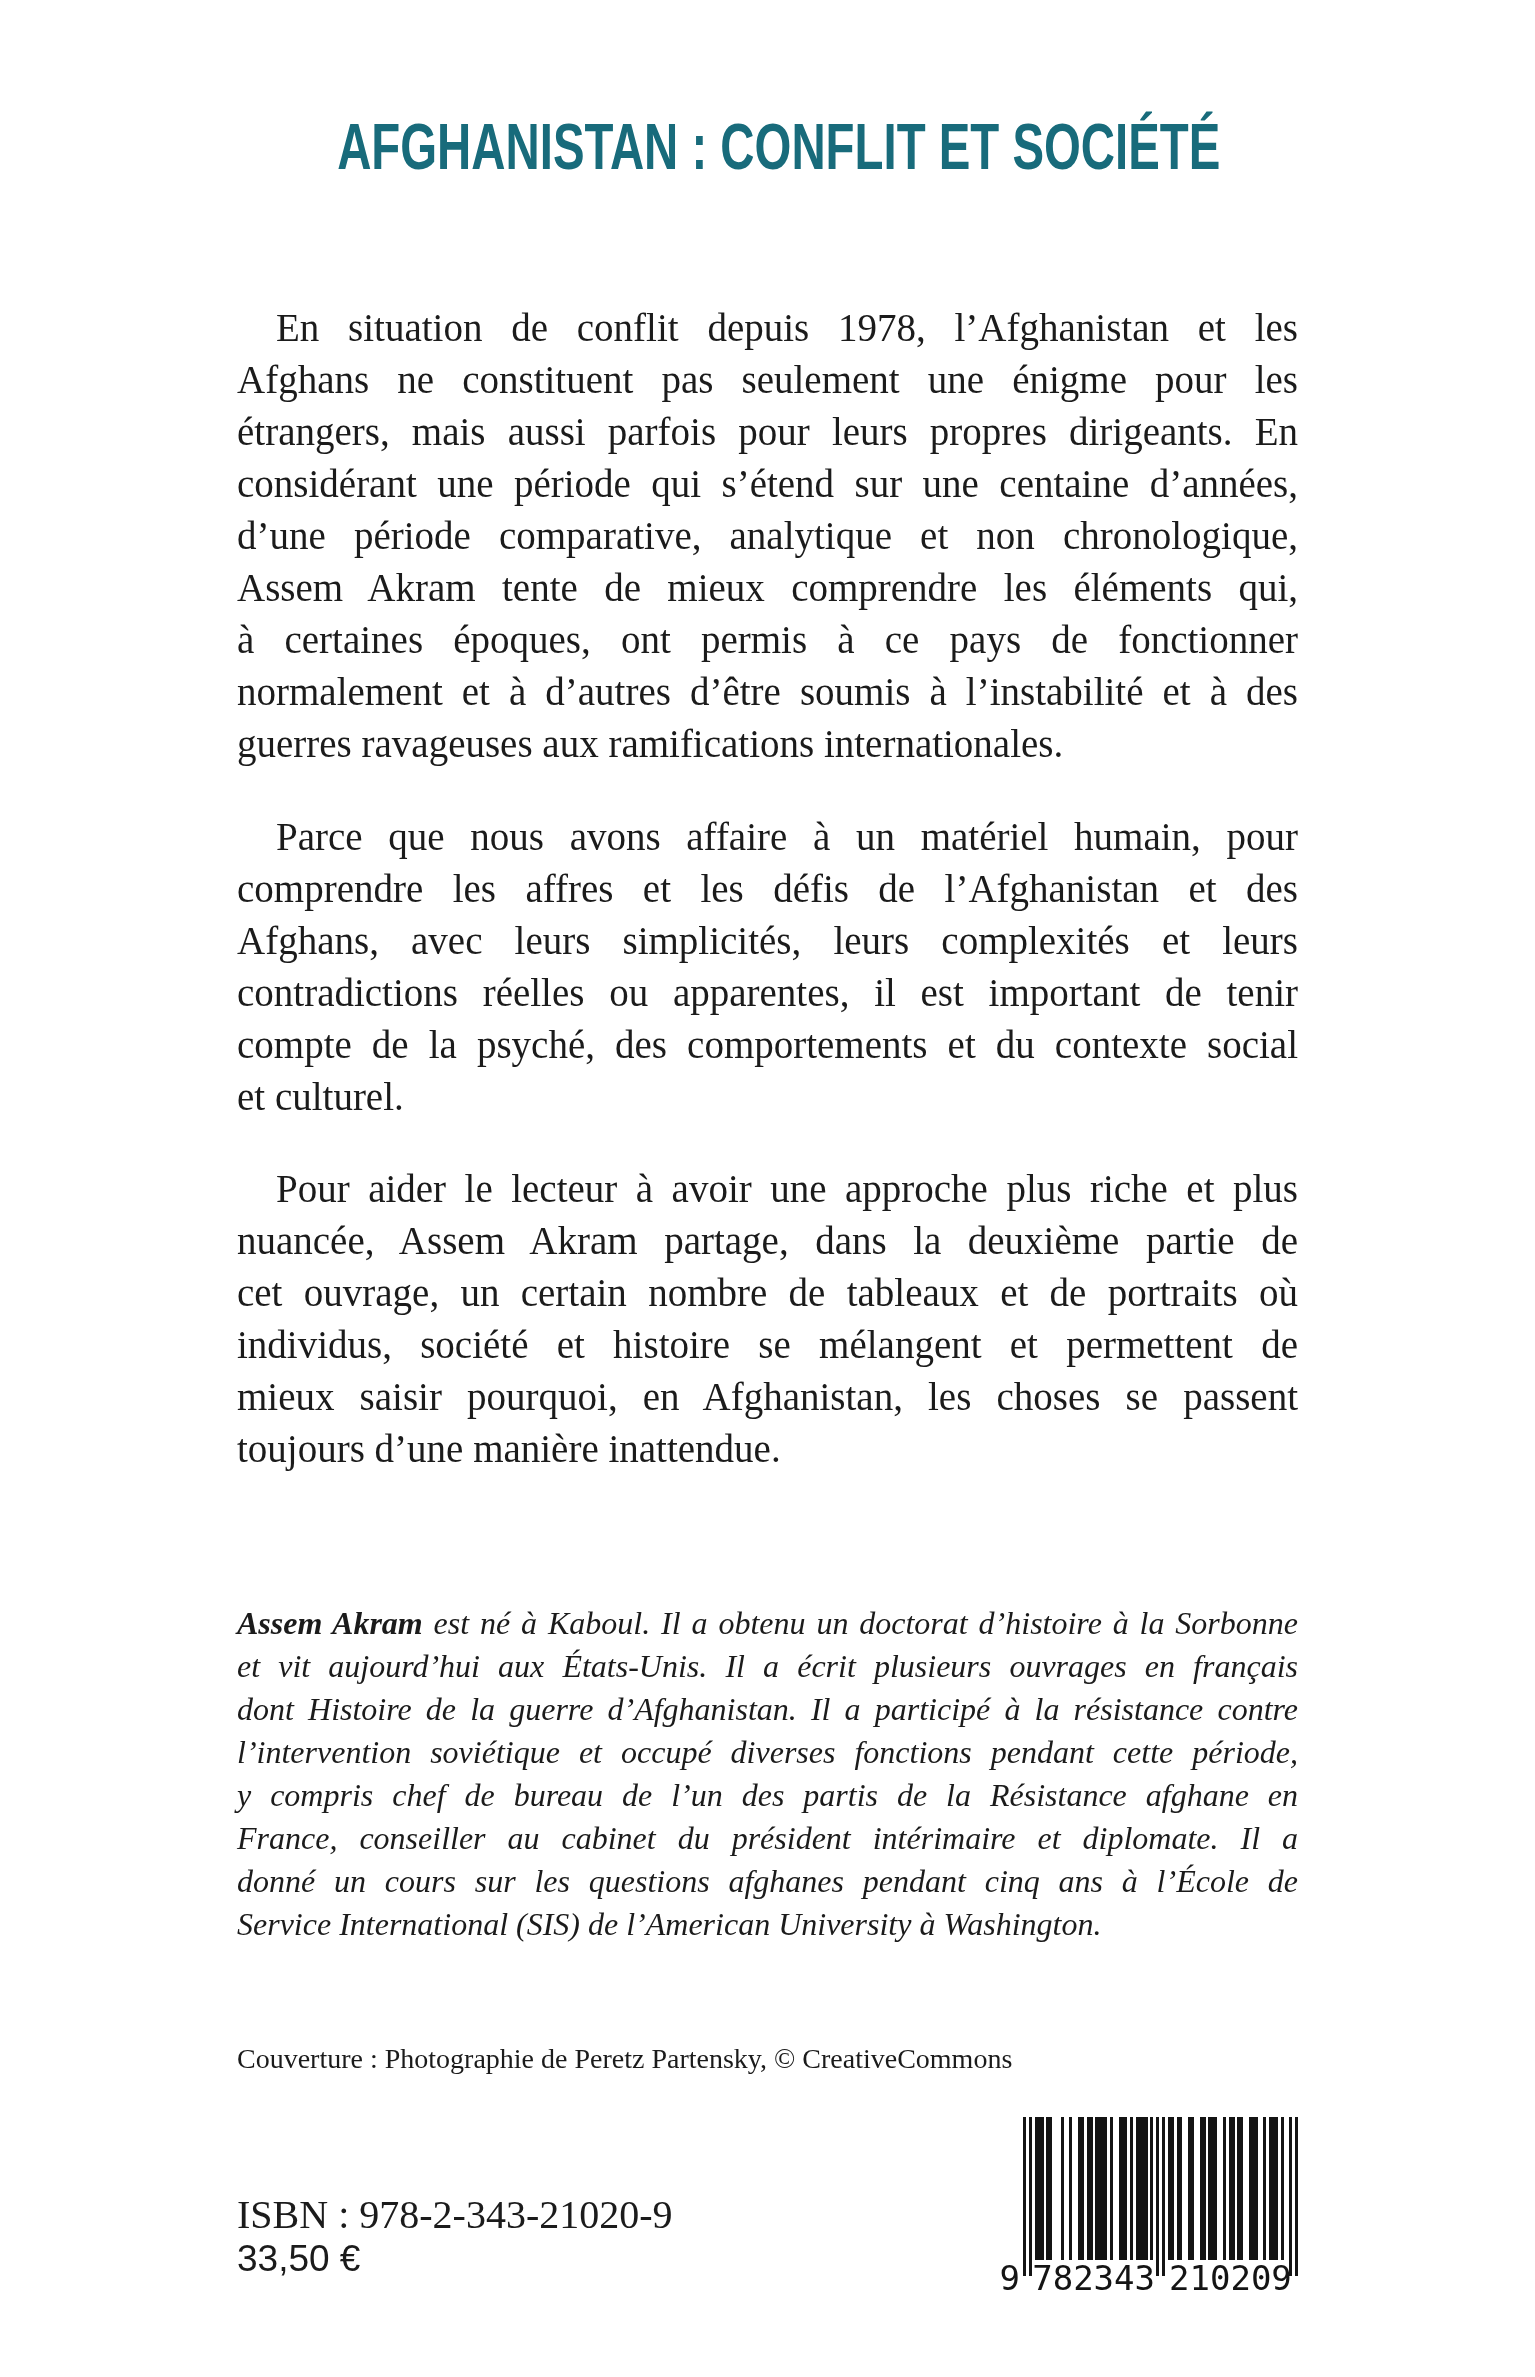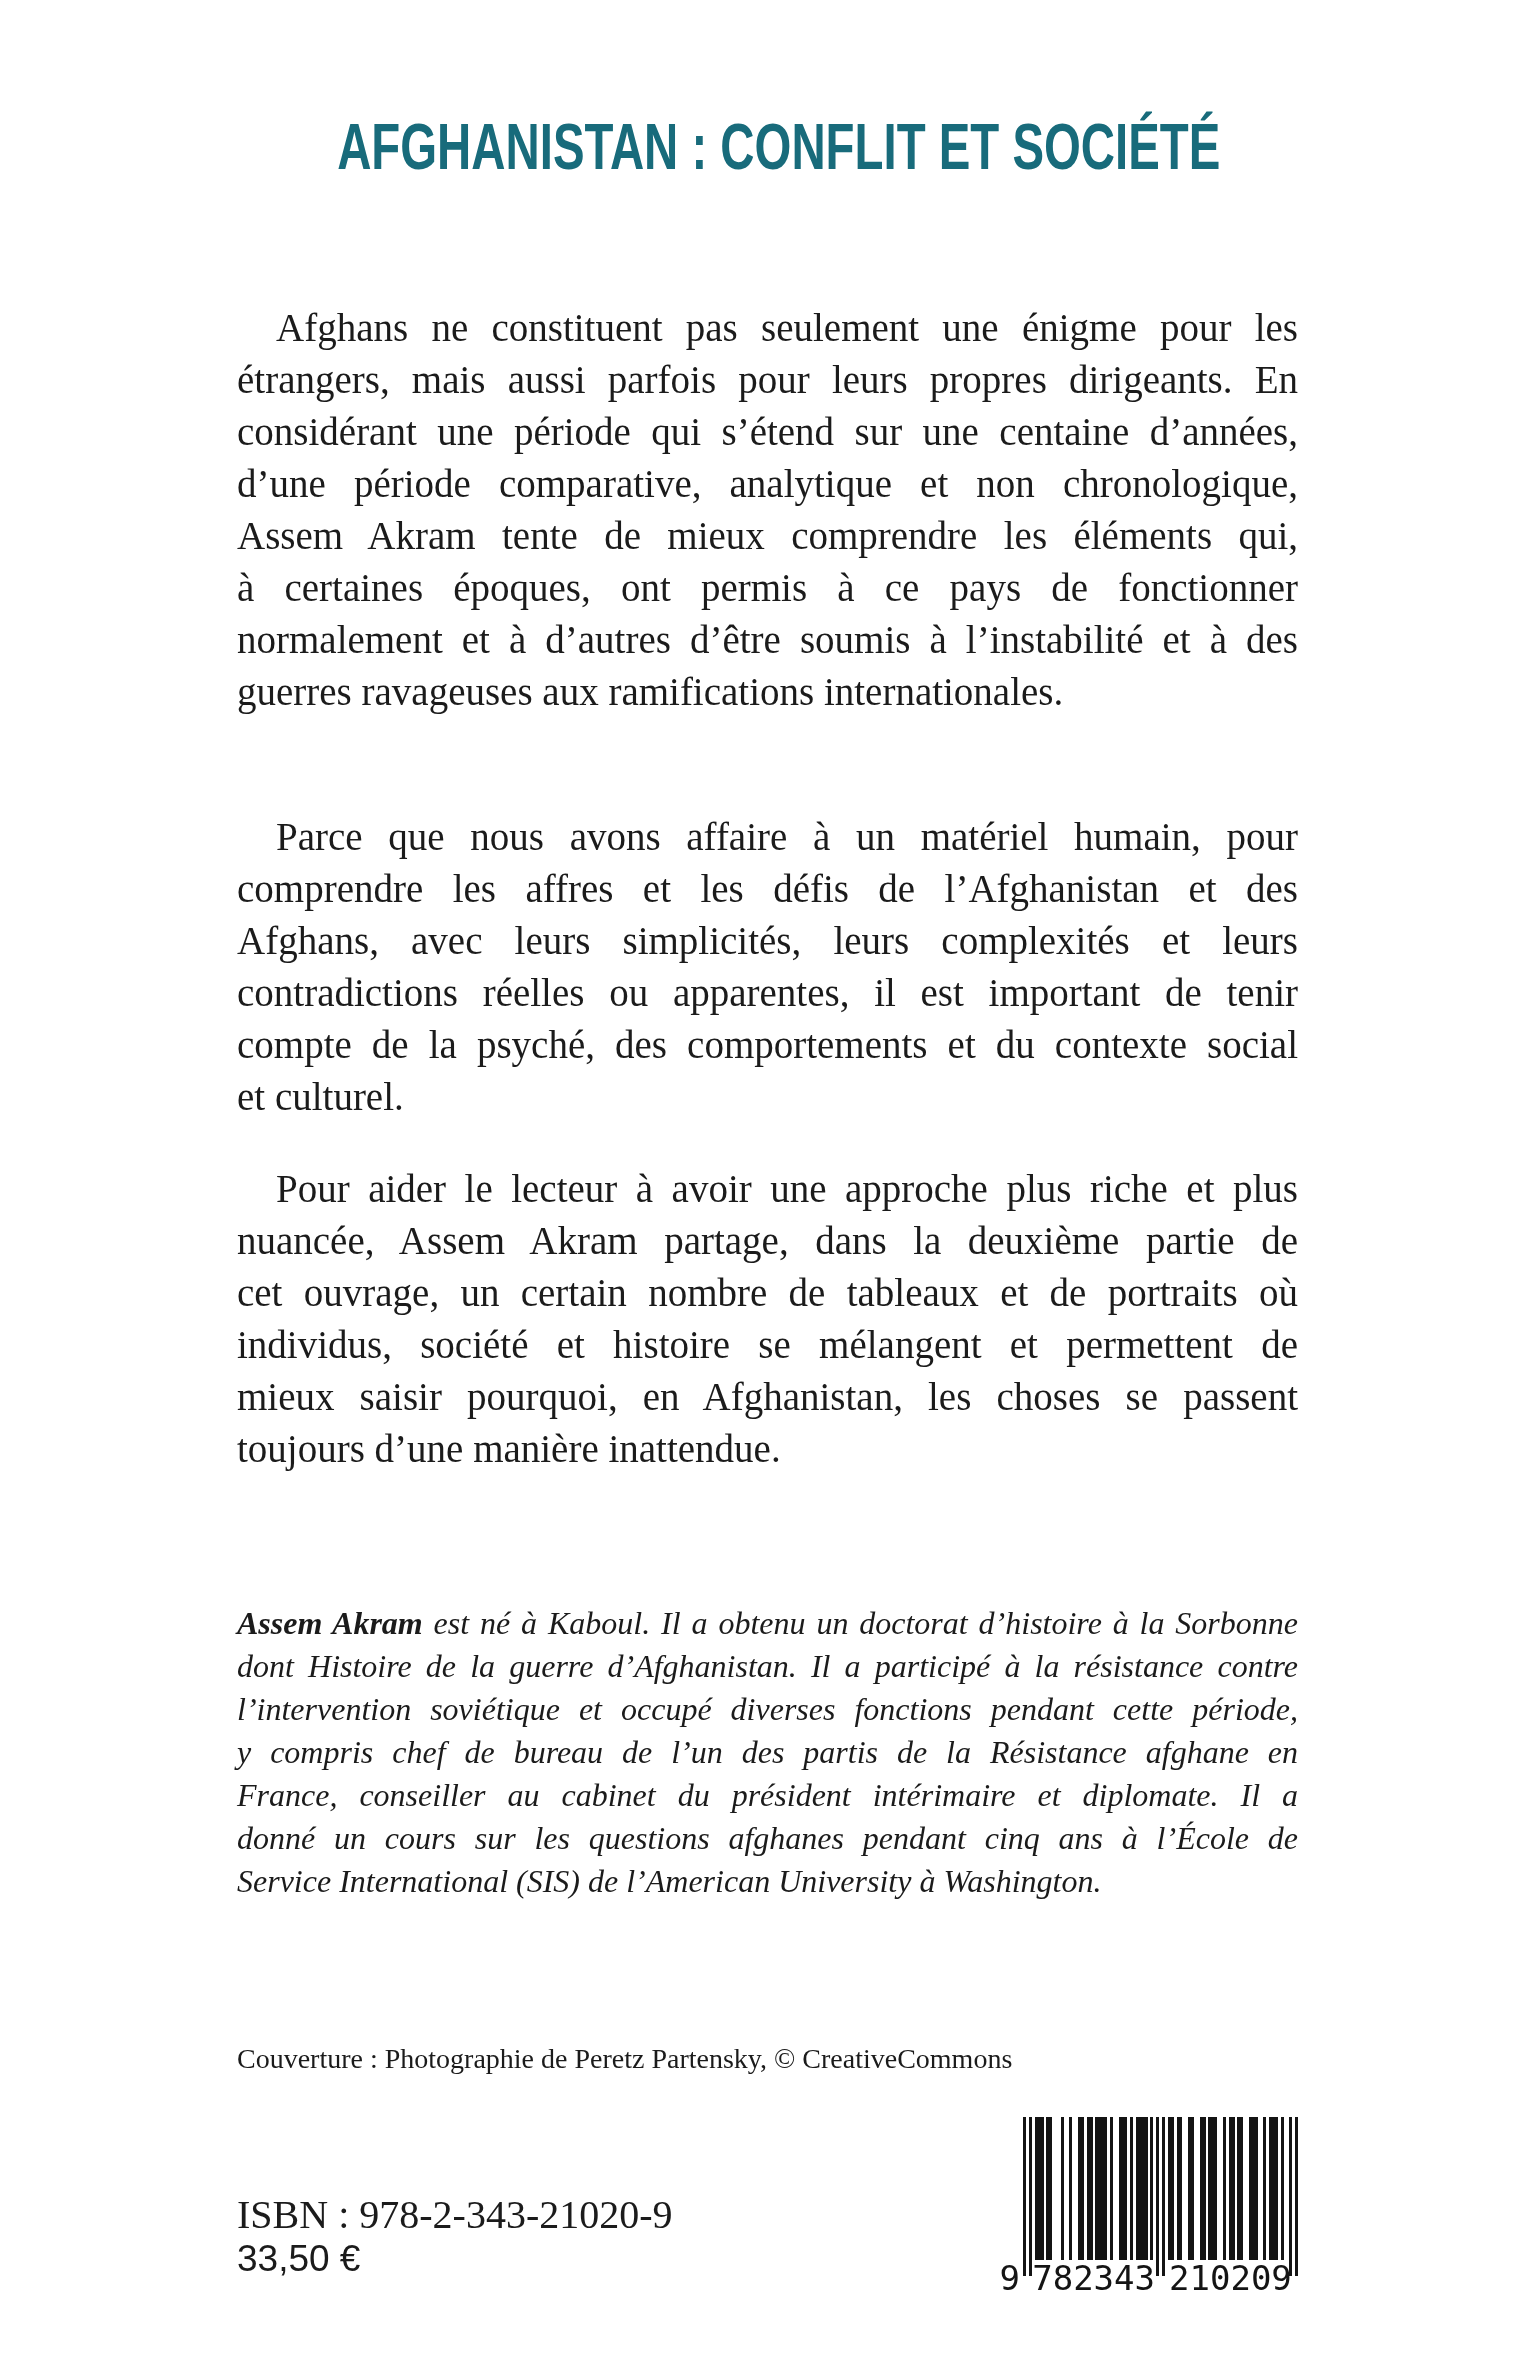--- a/index.html
+++ b/index.html
@@ -98,20 +98,21 @@
 </head>
 <body>
 
 <div class="page">
 
   <div class="title">
     <span class="t-inner">AFGHANISTAN : CONFLIT ET SOCIÉTÉ</span>
   </div>
 
   <div class="block synopsis p-ind" style="top:302px;">
+      <div class="line">En situation de conflit depuis 1978, l’Afghanistan et les</div>
       <div class="line">Afghans ne constituent pas seulement une énigme pour les</div>
       <div class="line">étrangers, mais aussi parfois pour leurs propres dirigeants. En</div>
       <div class="line">considérant une période qui s’étend sur une centaine d’années,</div>
       <div class="line">d’une période comparative, analytique et non chronologique,</div>
       <div class="line">Assem Akram tente de mieux comprendre les éléments qui,</div>
       <div class="line">à certaines époques, ont permis à ce pays de fonctionner</div>
       <div class="line">normalement et à d’autres d’être soumis à l’instabilité et à des</div>
       <div class="line last">guerres ravageuses aux ramifications internationales.</div>
     </div>
 
@@ -128,20 +129,21 @@
       <div class="line">Pour aider le lecteur à avoir une approche plus riche et plus</div>
       <div class="line">nuancée, Assem Akram partage, dans la deuxième partie de</div>
       <div class="line">cet ouvrage, un certain nombre de tableaux et de portraits où</div>
       <div class="line">individus, société et histoire se mélangent et permettent de</div>
       <div class="line">mieux saisir pourquoi, en Afghanistan, les choses se passent</div>
       <div class="line last">toujours d’une manière inattendue.</div>
     </div>
 
   <div class="block bio" style="top:1602px;">
       <div class="line"><b>Assem Akram</b> est né à Kaboul. Il a obtenu un doctorat d’histoire à la Sorbonne</div>
+      <div class="line">et vit aujourd’hui aux États-Unis. Il a écrit plusieurs ouvrages en français</div>
       <div class="line">dont Histoire de la guerre d’Afghanistan. Il a participé à la résistance contre</div>
       <div class="line">l’intervention soviétique et occupé diverses fonctions pendant cette période,</div>
       <div class="line">y compris chef de bureau de l’un des partis de la Résistance afghane en</div>
       <div class="line">France, conseiller au cabinet du président intérimaire et diplomate. Il a</div>
       <div class="line">donné un cours sur les questions afghanes pendant cinq ans à l’École de</div>
       <div class="line last">Service International (SIS) de l’American University à Washington.</div>
     </div>
 
   <div class="block credit" style="top:2042px;">Couverture : Photographie de Peretz Partensky, © CreativeCommons</div>
 

